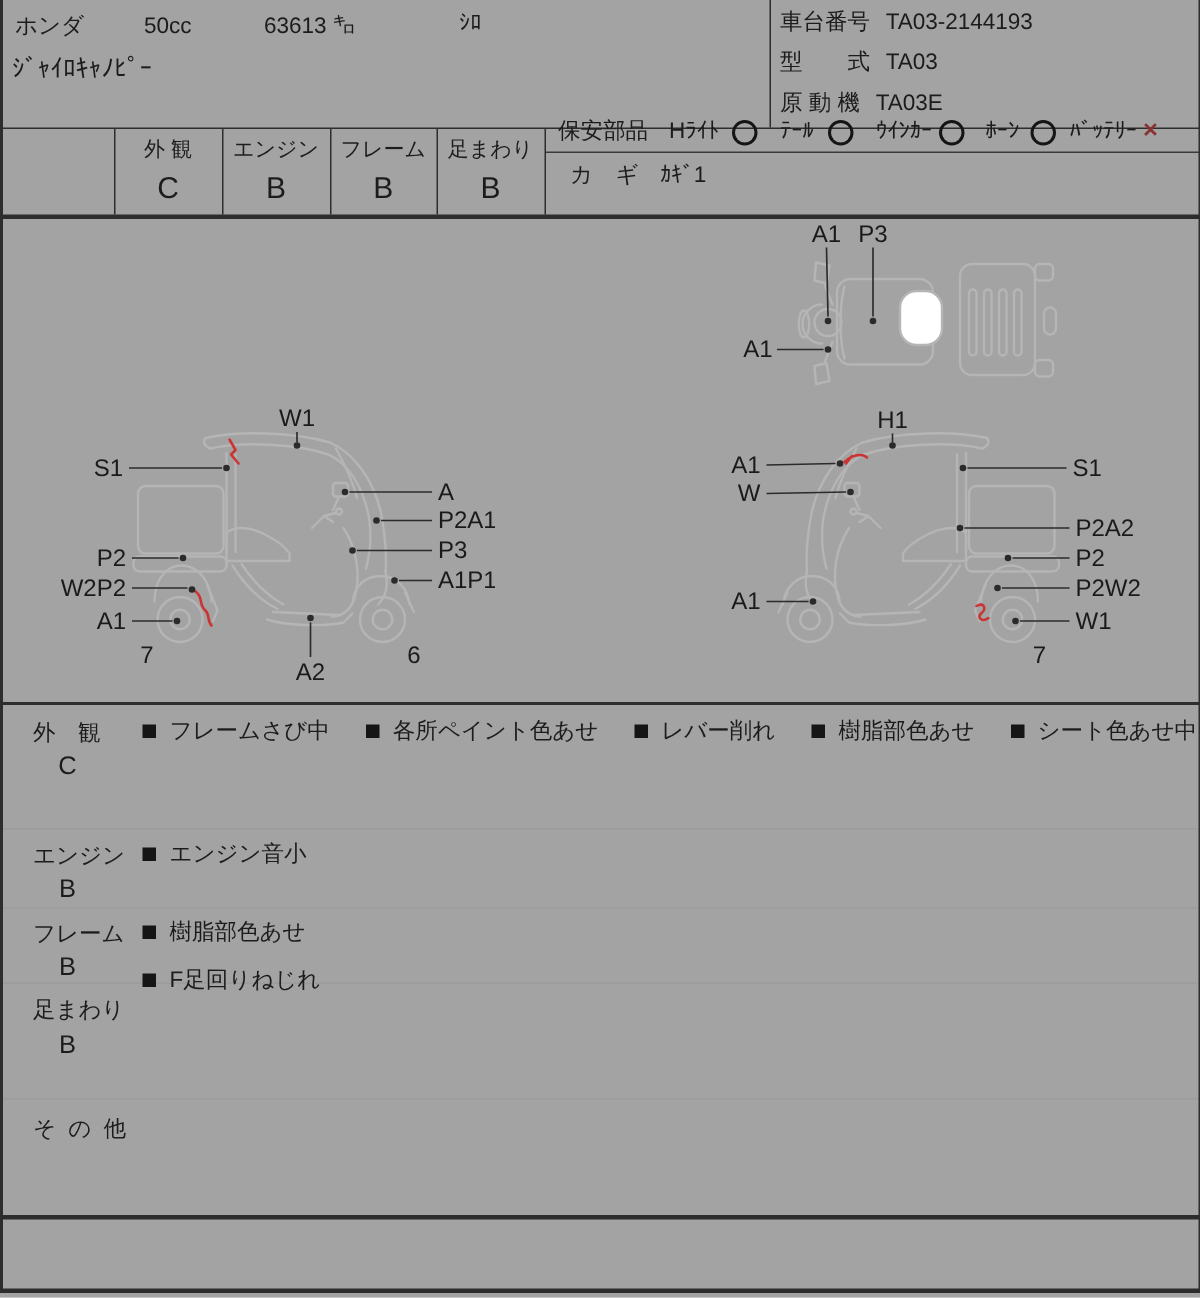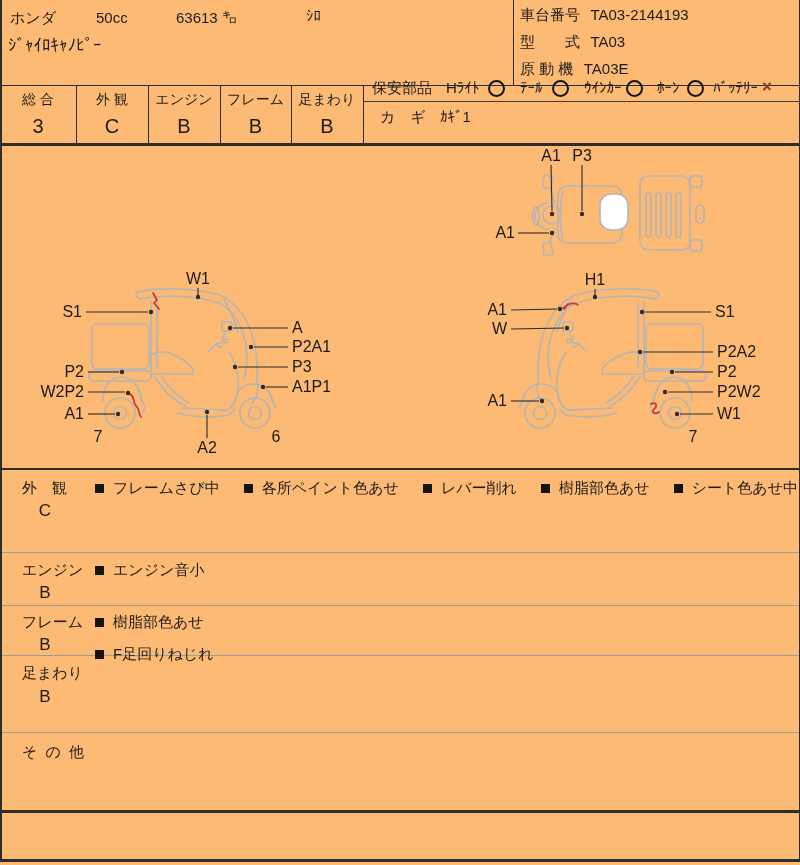--- a/index.html
+++ b/index.html
@@ -1,17 +1,17 @@
 <!DOCTYPE html>
 <html><head>
 <meta charset="utf-8">
 <style>
   html,body{margin:0;padding:0;background:#e8e8e8;}
   .sheet{
-    position:relative;width:800px;height:865px;margin:0 auto;background:#fdba74;
+    position:relative;width:800px;height:865px;margin:0 auto;background:#a3a3a3;
     font-family:"Liberation Sans","DejaVu Sans",sans-serif;color:#1c1c1c;
     overflow:hidden;
   }
   .abs{position:absolute;}
   .hline{position:absolute;left:0;width:800px;background:#2d2d2d;}
   .hline.light{background:#9b9b9b;}
   .vline{position:absolute;width:1px;background:#2d2d2d;}
   .edge-l{position:absolute;left:0;top:0;width:2px;height:862px;background:#2d2d2d;}
   .edge-r{position:absolute;right:0;top:0;width:1px;height:862px;background:#2d2d2d;}
   .t15{font-size:15px;line-height:20px;white-space:pre;}
@@ -56,24 +56,20 @@
       <span class="t15" style="margin-left:6px;">TA03</span>
     </div>
     <div class="abs" style="left:0;top:59px;">
       <span class="t15">原 動 機</span>
       <span class="t15" style="margin-left:6px;">TA03E</span>
     </div>
   </div>
 
   <div class="hline" style="top:85px;height:1px;"></div>
 
-  <div class="rate-cell" style="left:0;width:76px;">
-    <div class="rate-label">総 合</div>
-    <div class="rate-value">3</div>
-  </div>
   <div class="rate-cell" style="left:76px;width:72px;">
     <div class="rate-label">外 観</div>
     <div class="rate-value">C</div>
   </div>
   <div class="rate-cell" style="left:148px;width:72px;">
     <div class="rate-label">エンジン</div>
     <div class="rate-value">B</div>
   </div>
   <div class="rate-cell" style="left:220px;width:71px;">
     <div class="rate-label">フレーム</div>

